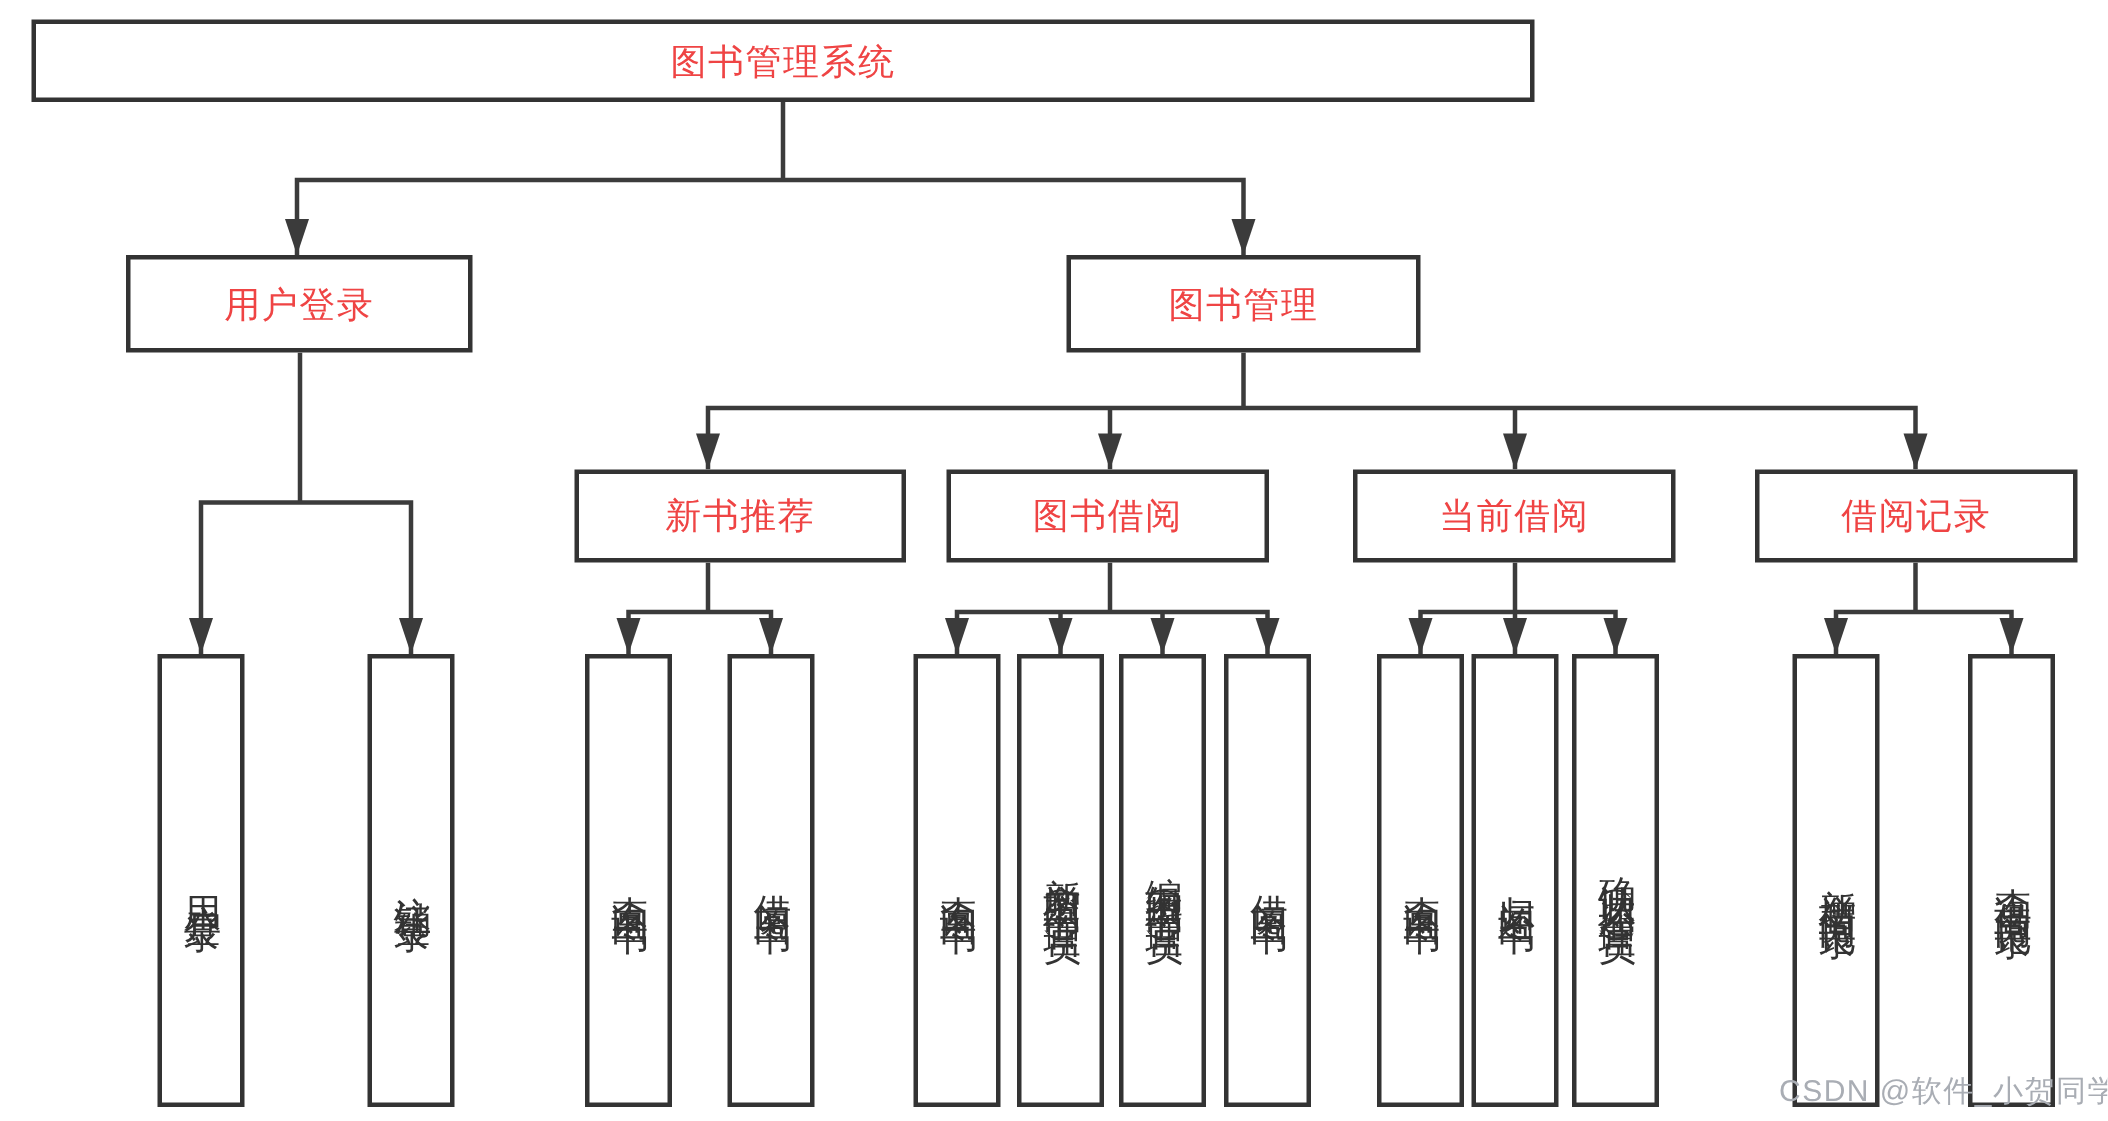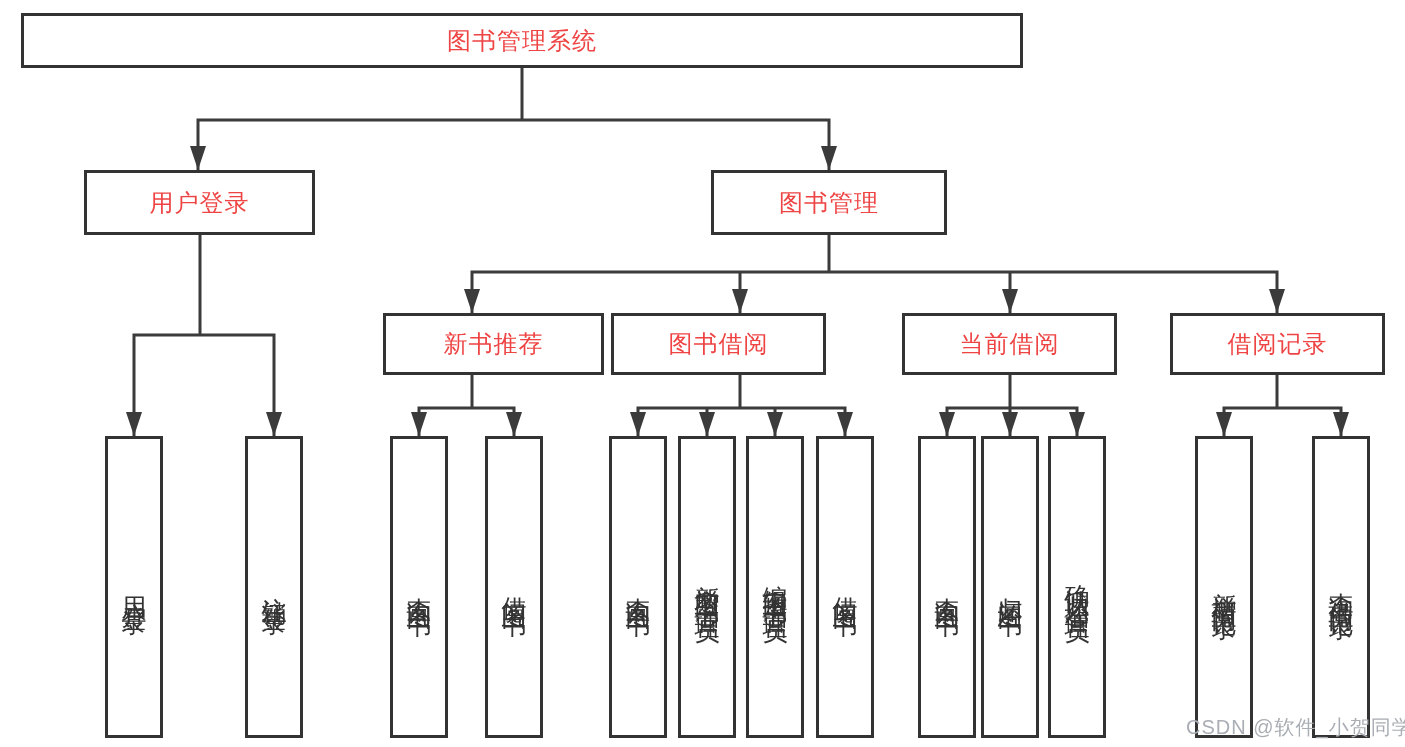--- a/index.html
+++ b/index.html
@@ -92,21 +92,21 @@
   <div class="hbox" style="left:84px;top:170px;width:231px;height:65px;">
     <span>用户登录</span>
   </div>
   <div class="hbox" style="left:711px;top:170px;width:236px;height:65px;">
     <span>图书管理</span>
   </div>
 
   <div class="hbox" style="left:383px;top:313px;width:221px;height:62px;">
     <span>新书推荐</span>
   </div>
-  <div class="hbox" style="left:611px;top:313px;width:215px;height:62px;">
+  <div class="hbox" style="left:631px;top:313px;width:215px;height:62px;">
     <span>图书借阅</span>
   </div>
   <div class="hbox" style="left:1170px;top:313px;width:215px;height:62px;">
     <span>借阅记录</span>
   </div>
   <div class="hbox" style="left:902px;top:313px;width:215px;height:62px;">
     <span>当前借阅</span>
   </div>
 
   <div class="vbox" style="left:105px;">

